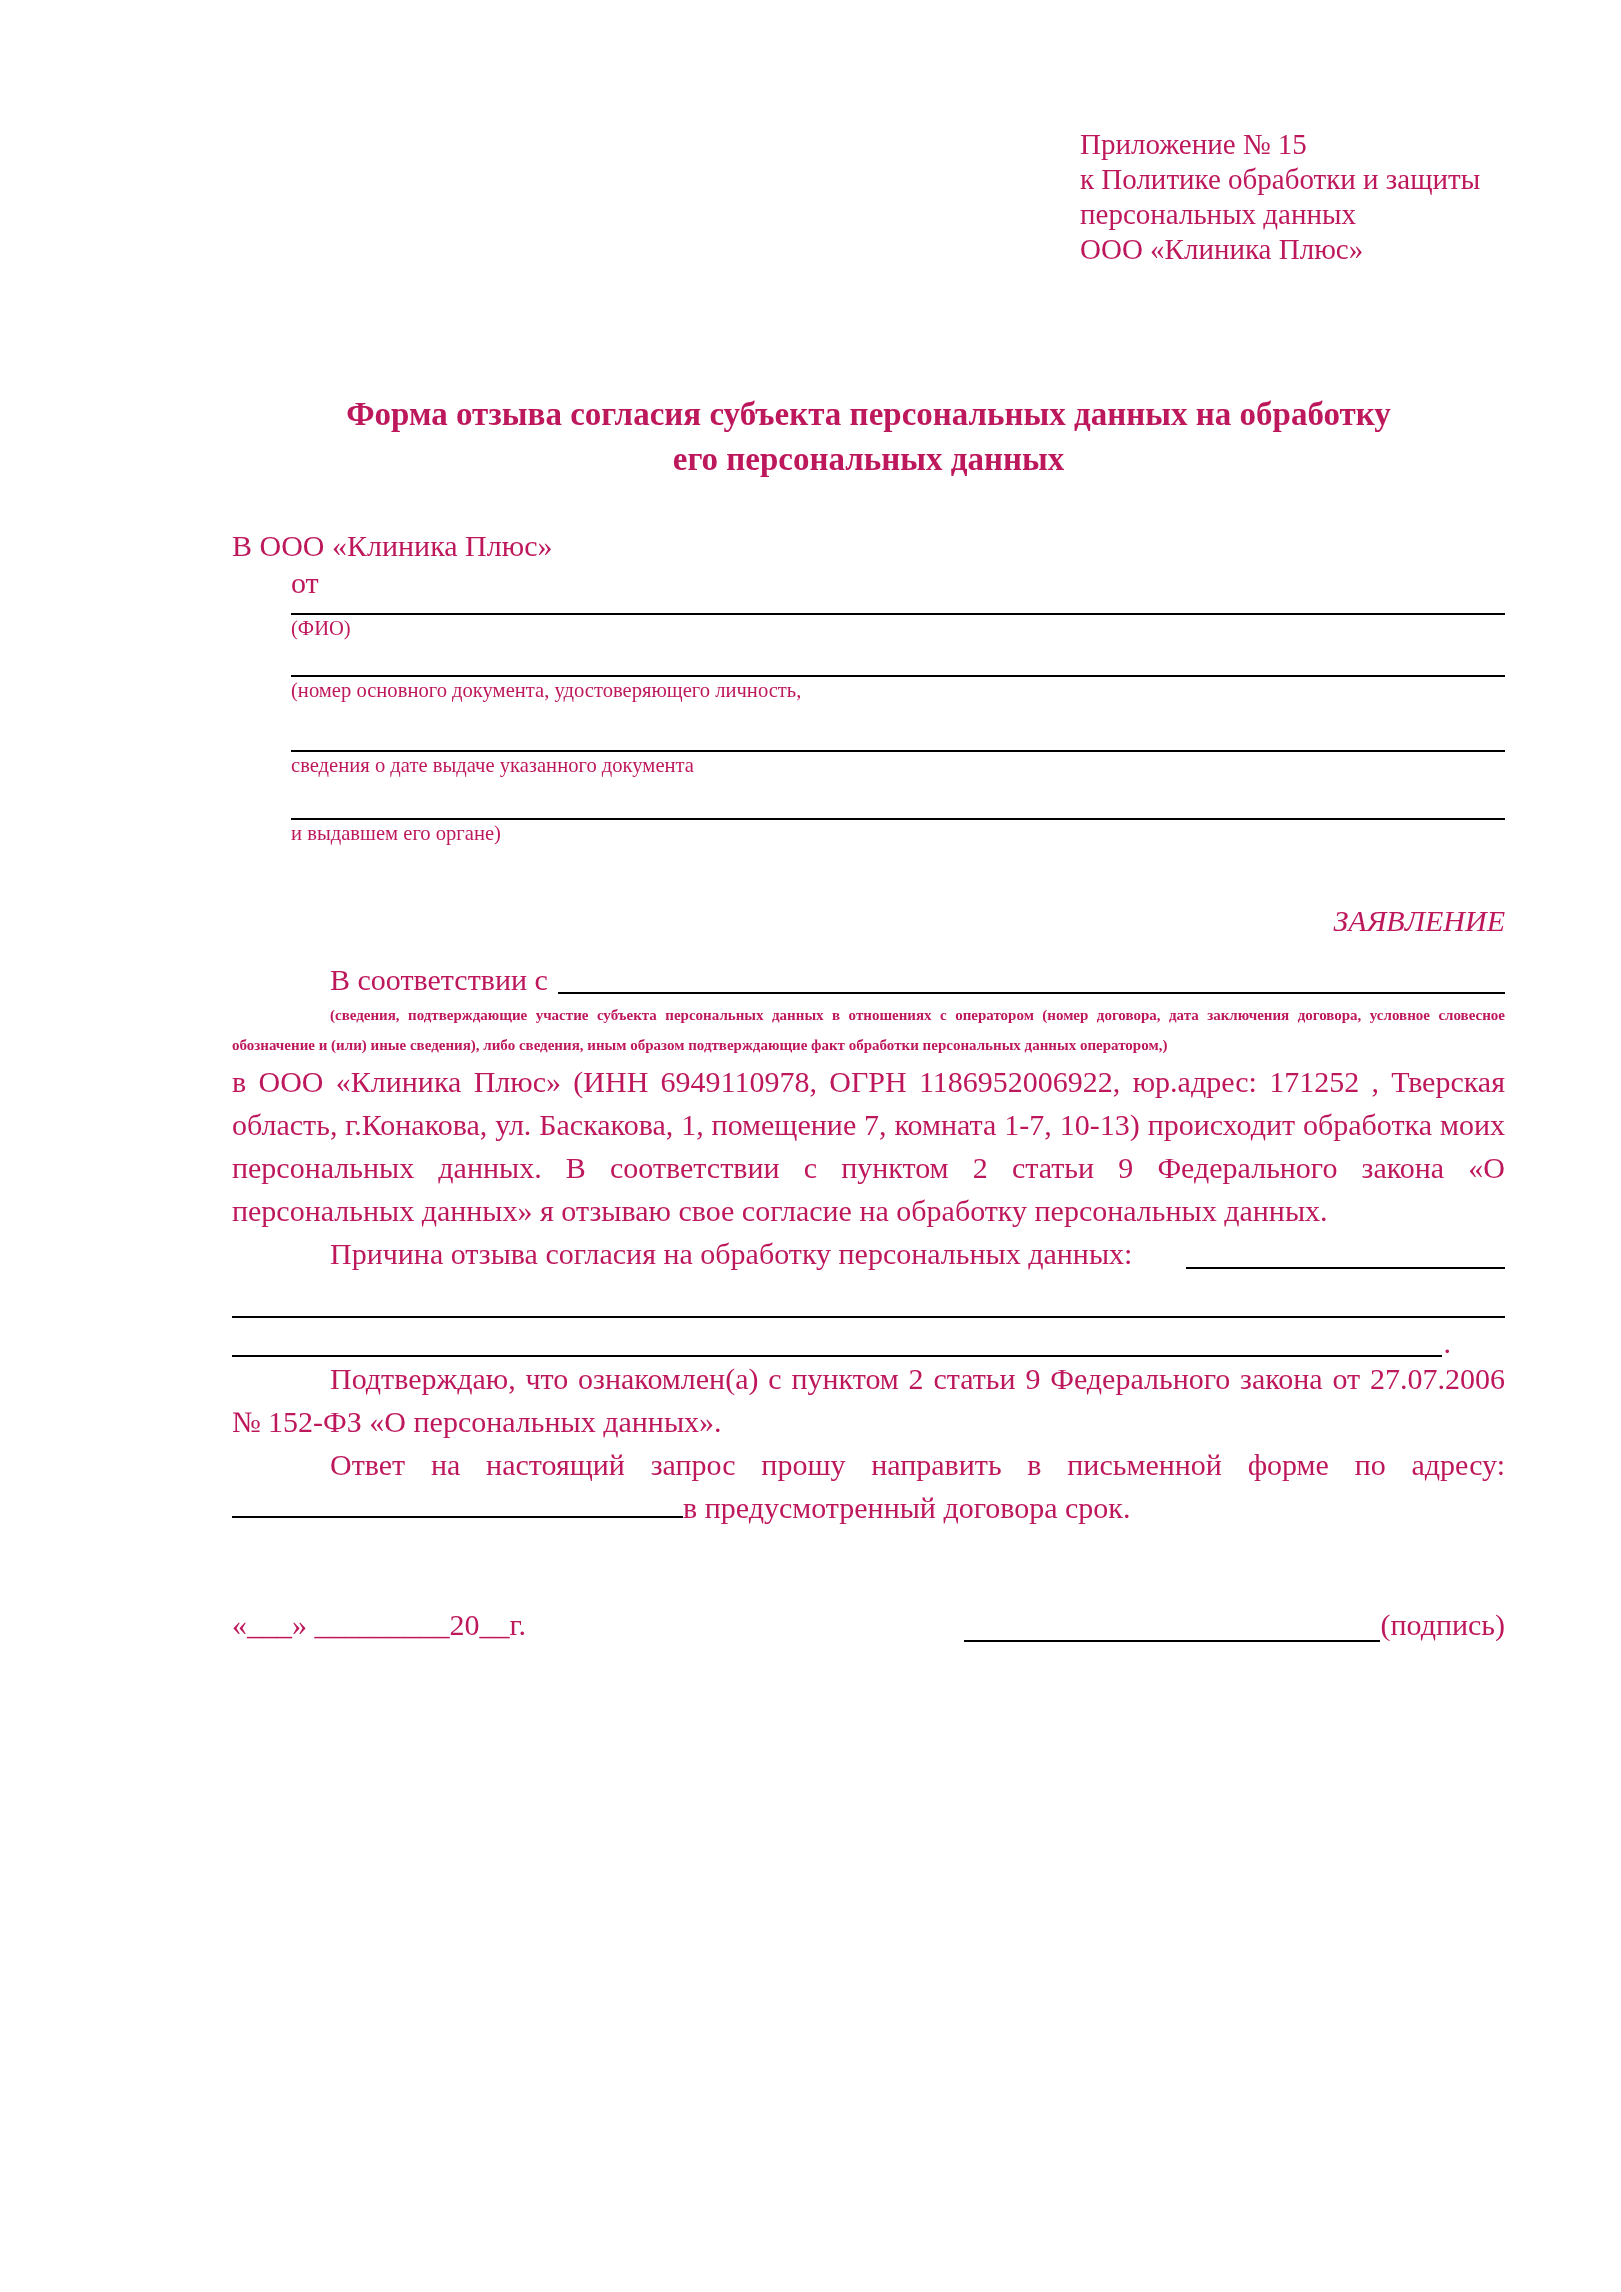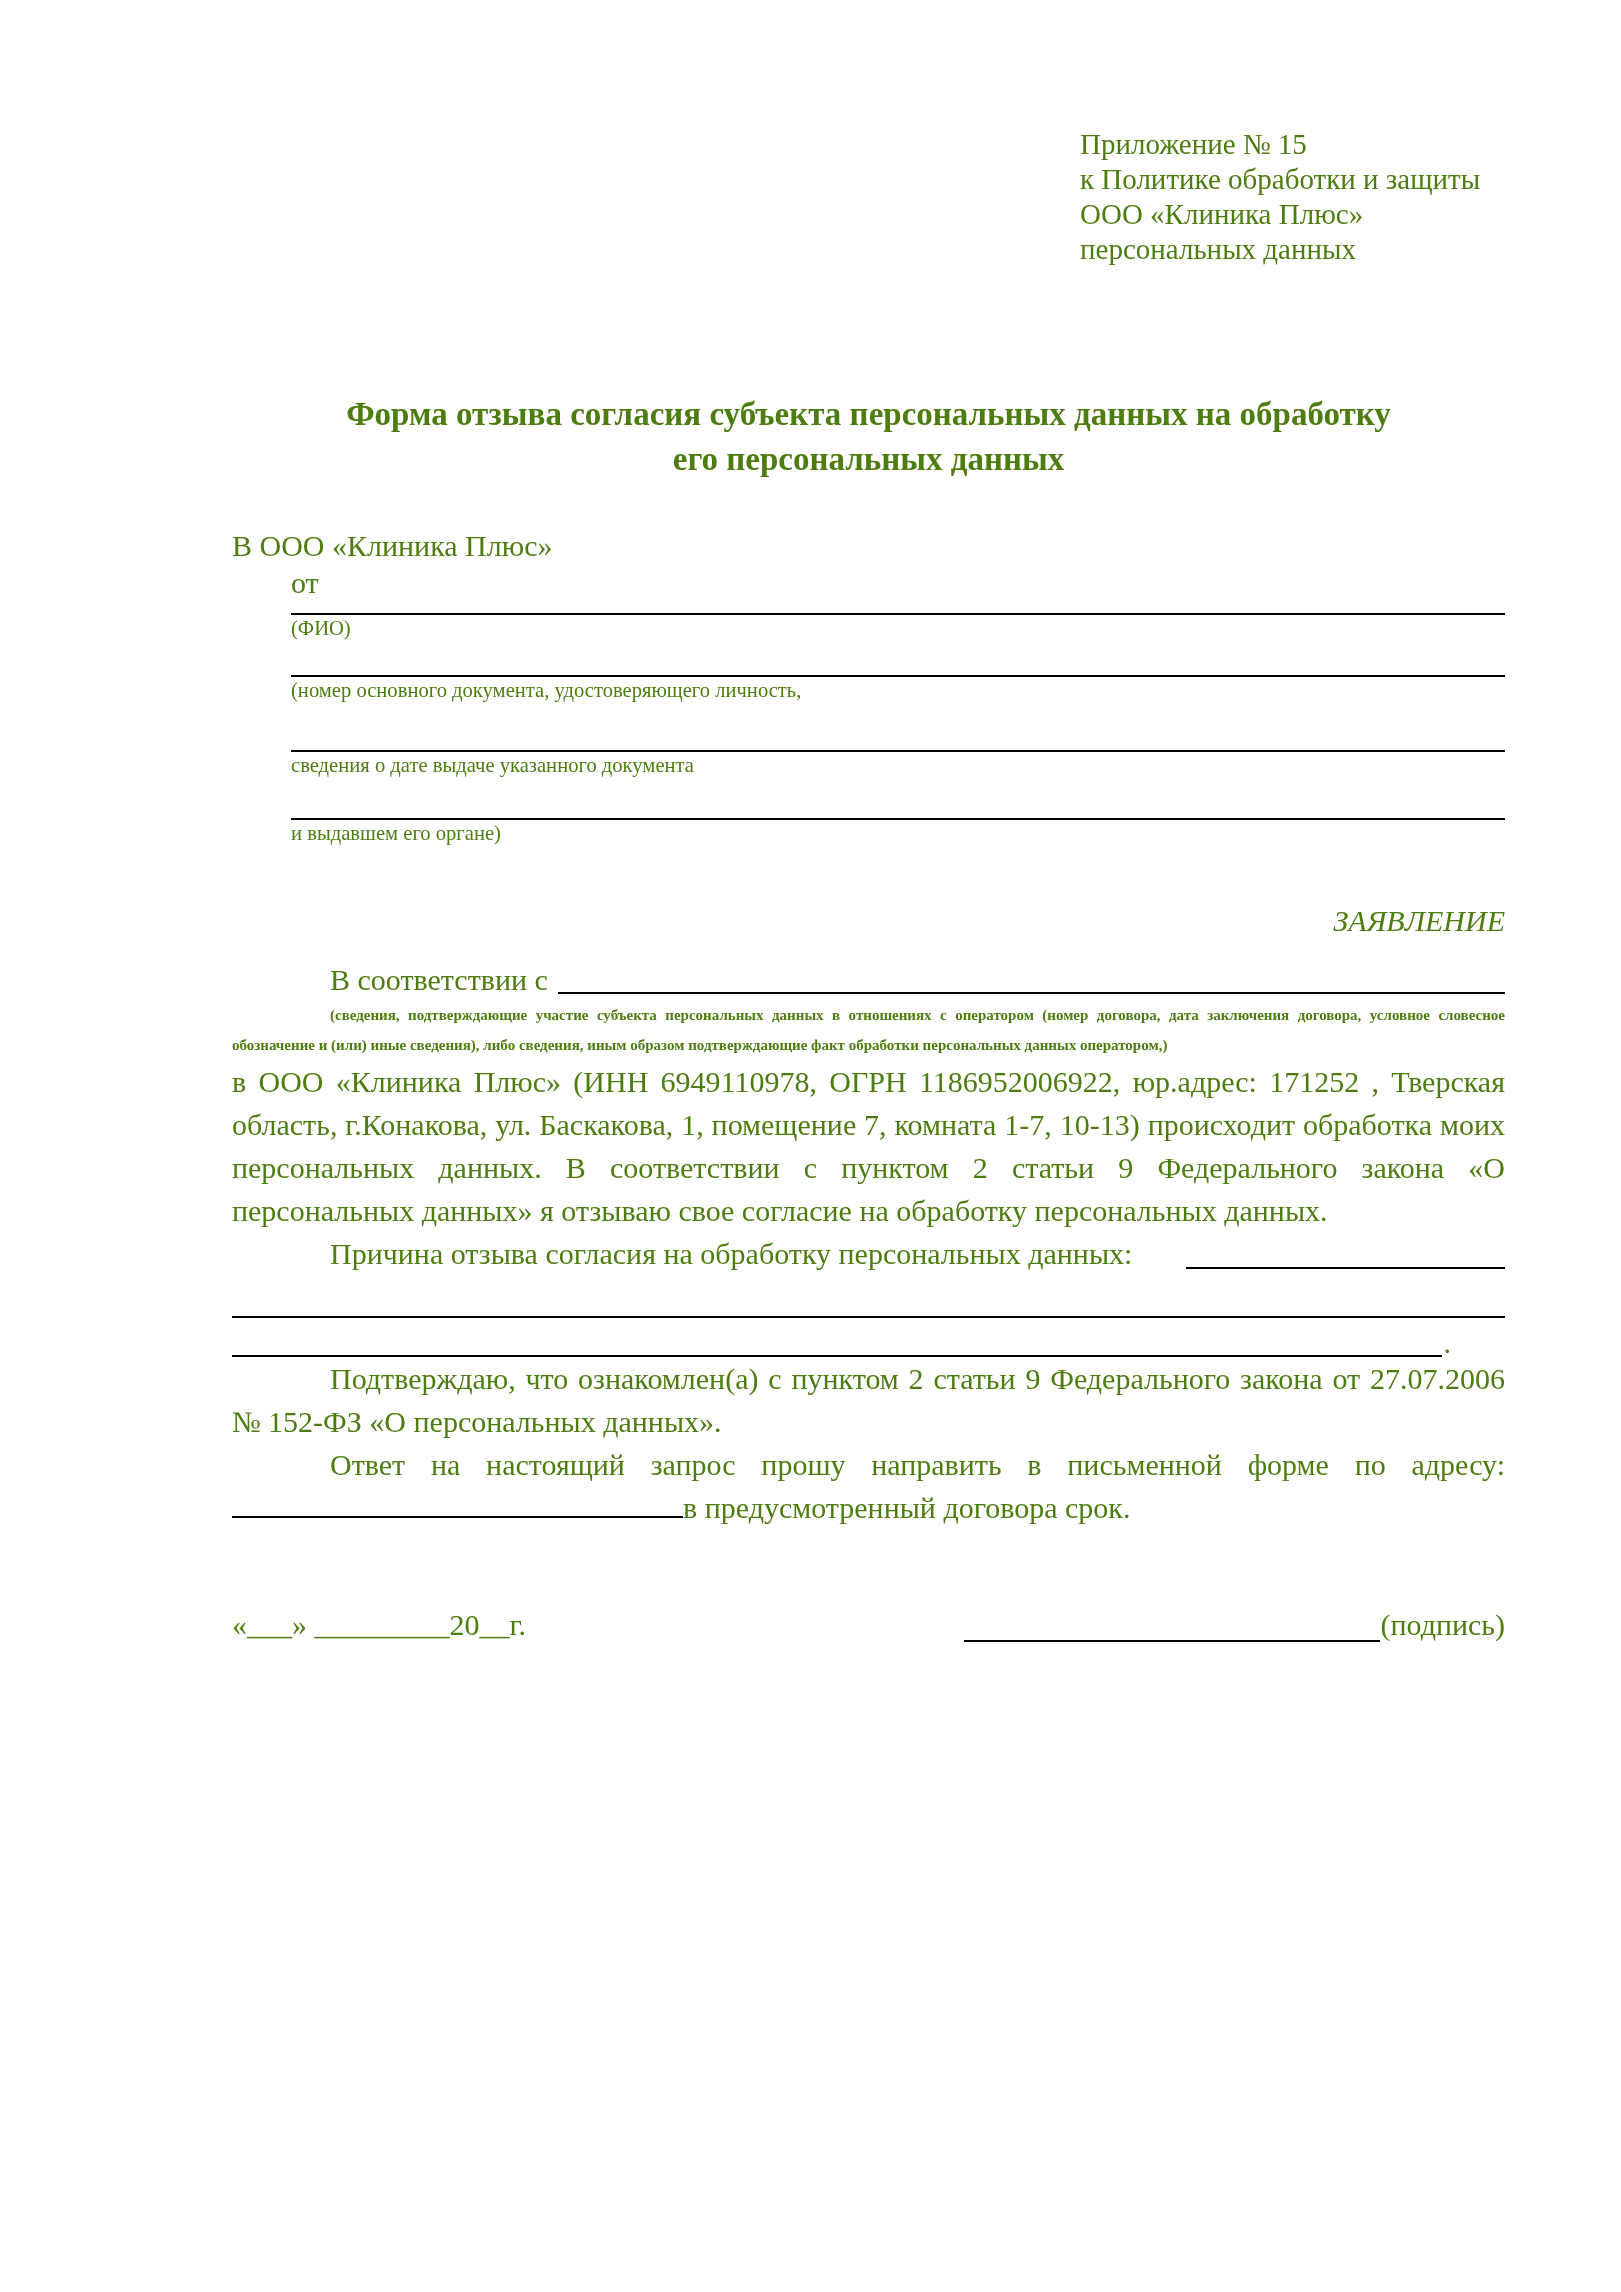--- a/index.html
+++ b/index.html
@@ -4,21 +4,21 @@
 <style>
   html, body { margin: 0; padding: 0; background: #fff; }
   .page {
     position: relative;
     width: 1621px;
     height: 2031px;
     background: #ffffff;
     box-sizing: border-box;
     padding: 127px 116px 0 232px;
     font-family: "Liberation Serif", "DejaVu Serif", serif;
-    color: #4d7c0f;
+    color: #be185d;
     overflow: hidden;
   }
 
   
   .header-block { margin-left: 848px; font-size: 29px; line-height: 35px; }
 
   
   .doc-title { margin: 125px 0 0 0; text-align: center; font-weight: bold; font-size: 33px; line-height: 45px; }
 
   
@@ -59,22 +59,22 @@
   .sig-line { display: inline-block; width: 416px; height: 33px; border-bottom: 2px solid #000; }
 </style>
 </head>
 <body>
 
 <div class="page">
 
   <div class="header-block">
     <div>Приложение № 15</div>
     <div>к Политике обработки и защиты</div>
+    <div>персональных данных</div>
     <div>ООО «Клиника Плюс»</div>
-    <div>персональных данных</div>
   </div>
 
   <div class="doc-title">
     <span>Форма отзыва согласия субъекта персональных данных на обработку</span><br>
     <span>его персональных данных</span>
   </div>
 
   <div class="addressee">
     <div class="addr-to">В ООО «Клиника Плюс»</div>
     <div class="addr-from">от</div>

